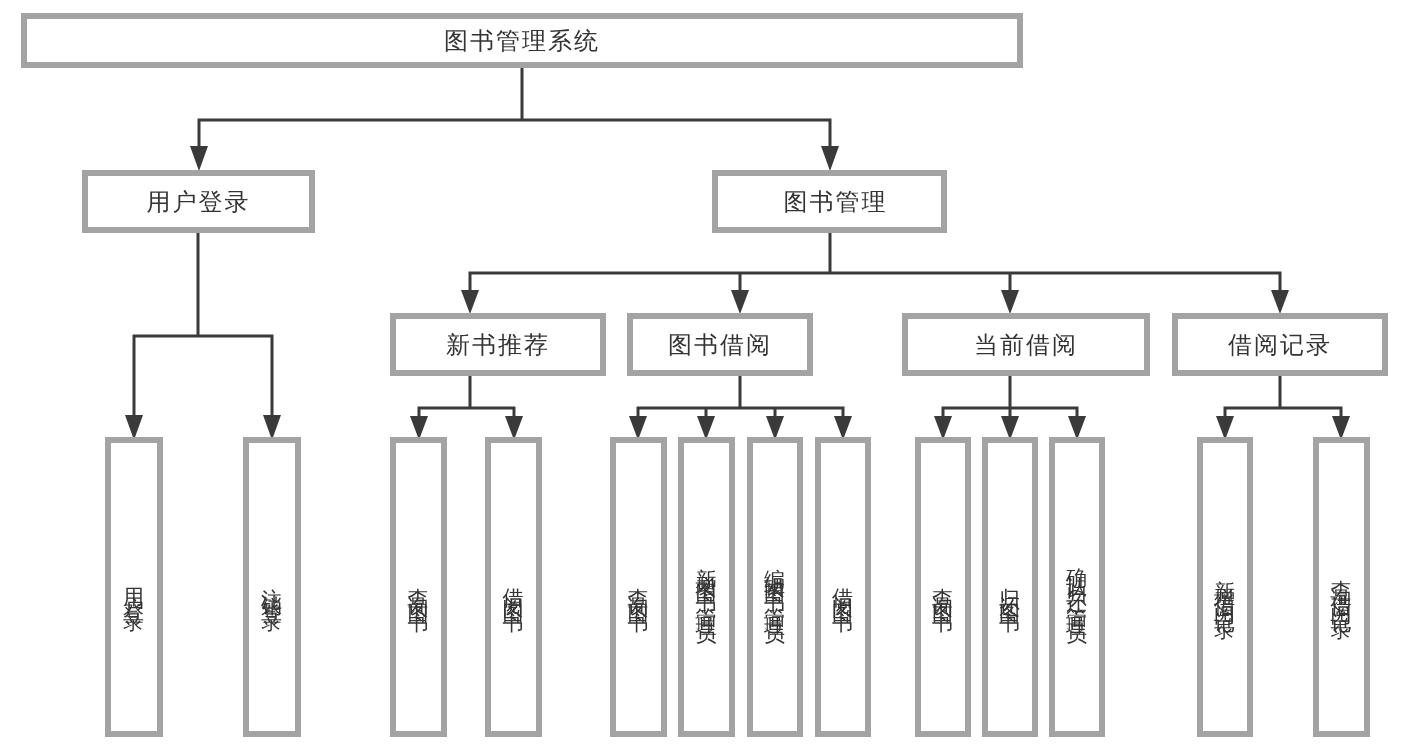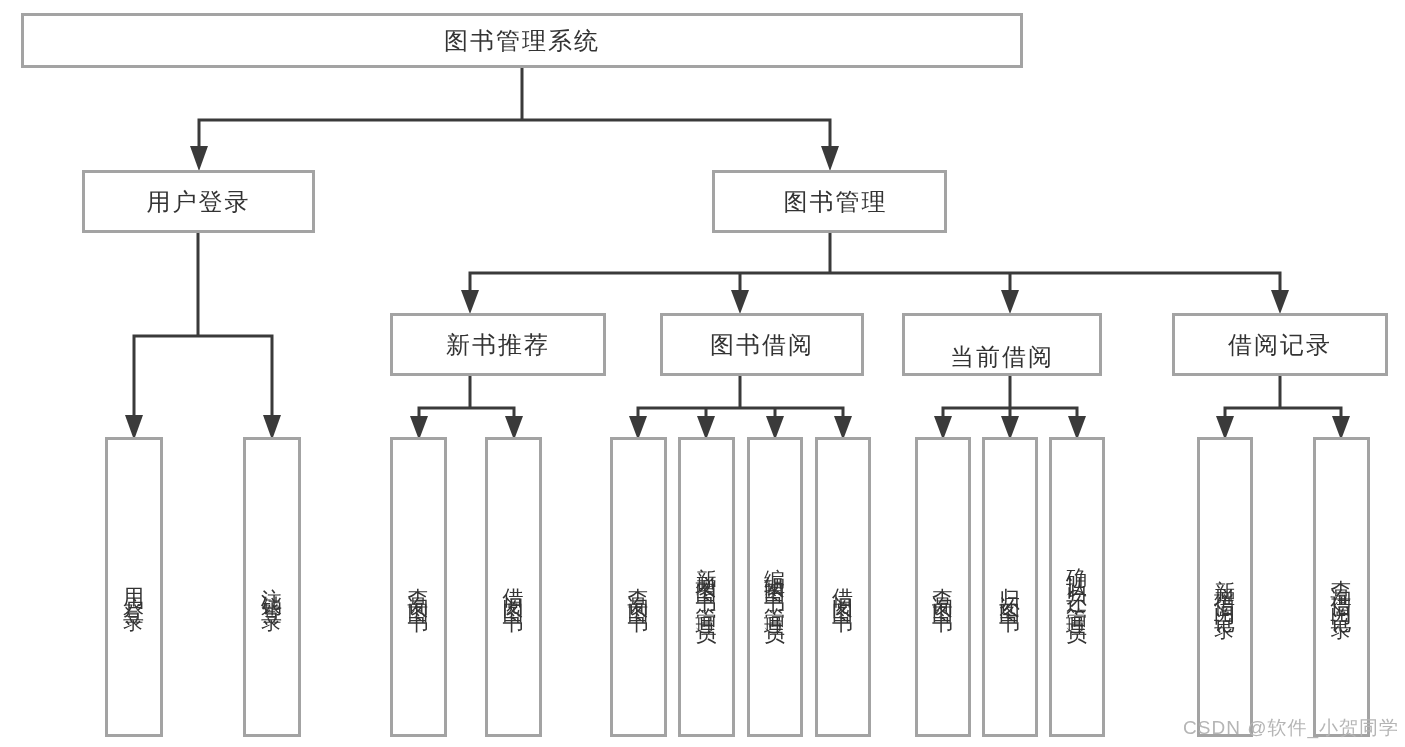--- a/index.html
+++ b/index.html
@@ -14,21 +14,21 @@
   }
   .connectors {
     position: absolute;
     left: 0; top: 0;
     width: 1405px; height: 747px;
     pointer-events: none;
   }
   .node {
     position: absolute;
     box-sizing: border-box;
-    border: 3px solid #a3a3a3;
+    border: 6px solid #a3a3a3;
     background: #ffffff;
     display: flex;
     align-items: center;
     justify-content: center;
   }
   .hnode span {
     font-size: 24px;
     letter-spacing: 2px;
     color: #333333;
     white-space: nowrap;
@@ -128,24 +128,24 @@
   <div class="node hnode" style="left:82px; top:170px; width:233px; height:63px;">
     <span>用户登录</span>
   </div>
   <div class="node hnode" style="left:712px; top:170px; width:235px; height:63px;padding-left:12px;">
     <span>图书管理</span>
   </div>
 
   <div class="node hnode" style="left:362px; top:313px; width:216px; height:63px;margin-left:28px;">
     <span>新书推荐</span>
   </div>
-  <div class="node hnode" style="left:660px; top:313px; width:204px; height:63px;">
+  <div class="node hnode" style="left:627px; top:313px; width:186px; height:63px;">
     <span>图书借阅</span>
   </div>
-  <div class="node hnode" style="left:902px; top:313px; width:200px; height:63px;align-items:flex-end;">
+  <div class="node hnode" style="left:902px; top:313px; width:248px; height:63px;">
     <span>当前借阅</span>
   </div>
   <div class="node hnode" style="left:1172px; top:313px; width:216px; height:63px;">
     <span>借阅记录</span>
   </div>
 
   <div class="node vnode" style="left:105px; top:437px; width:58px; height:300px;">
     <span>用户登录</span>
   </div>
   <div class="node vnode" style="left:243px; top:437px; width:58px; height:300px;">
@@ -182,15 +182,14 @@
     <span>确认归还（管理员）</span>
   </div>
 
   <div class="node vnode" style="left:1197px; top:437px; width:56px; height:300px;">
     <span>新增借阅记录</span>
   </div>
   <div class="node vnode" style="left:1313px; top:437px; width:57px; height:300px;">
     <span>查询借阅记录</span>
   </div>
 
-  <div class="watermark">CSDN @软件_小贺同学</div>
 
 </div>
 
 </body></html>

